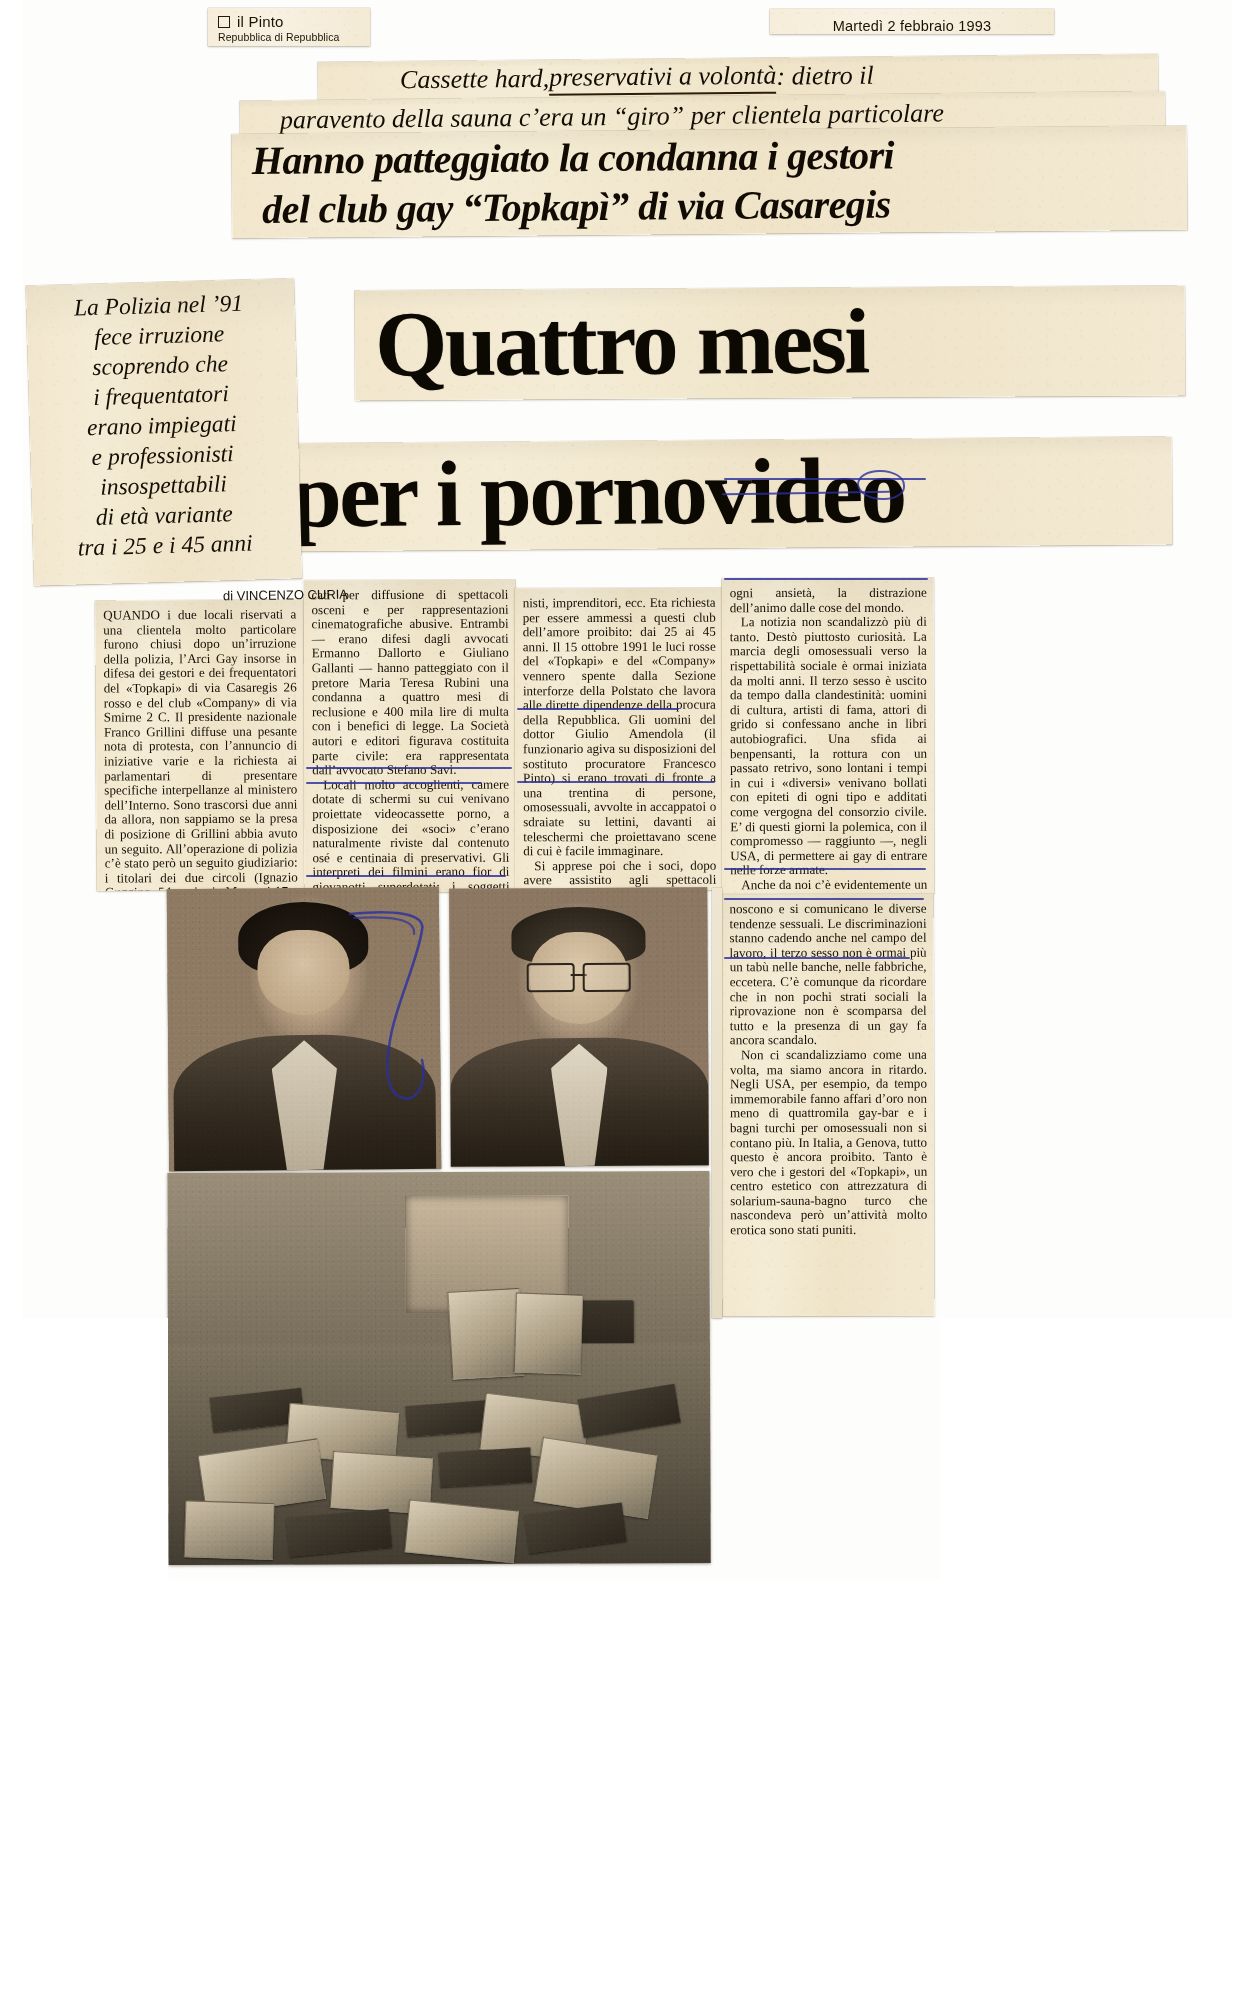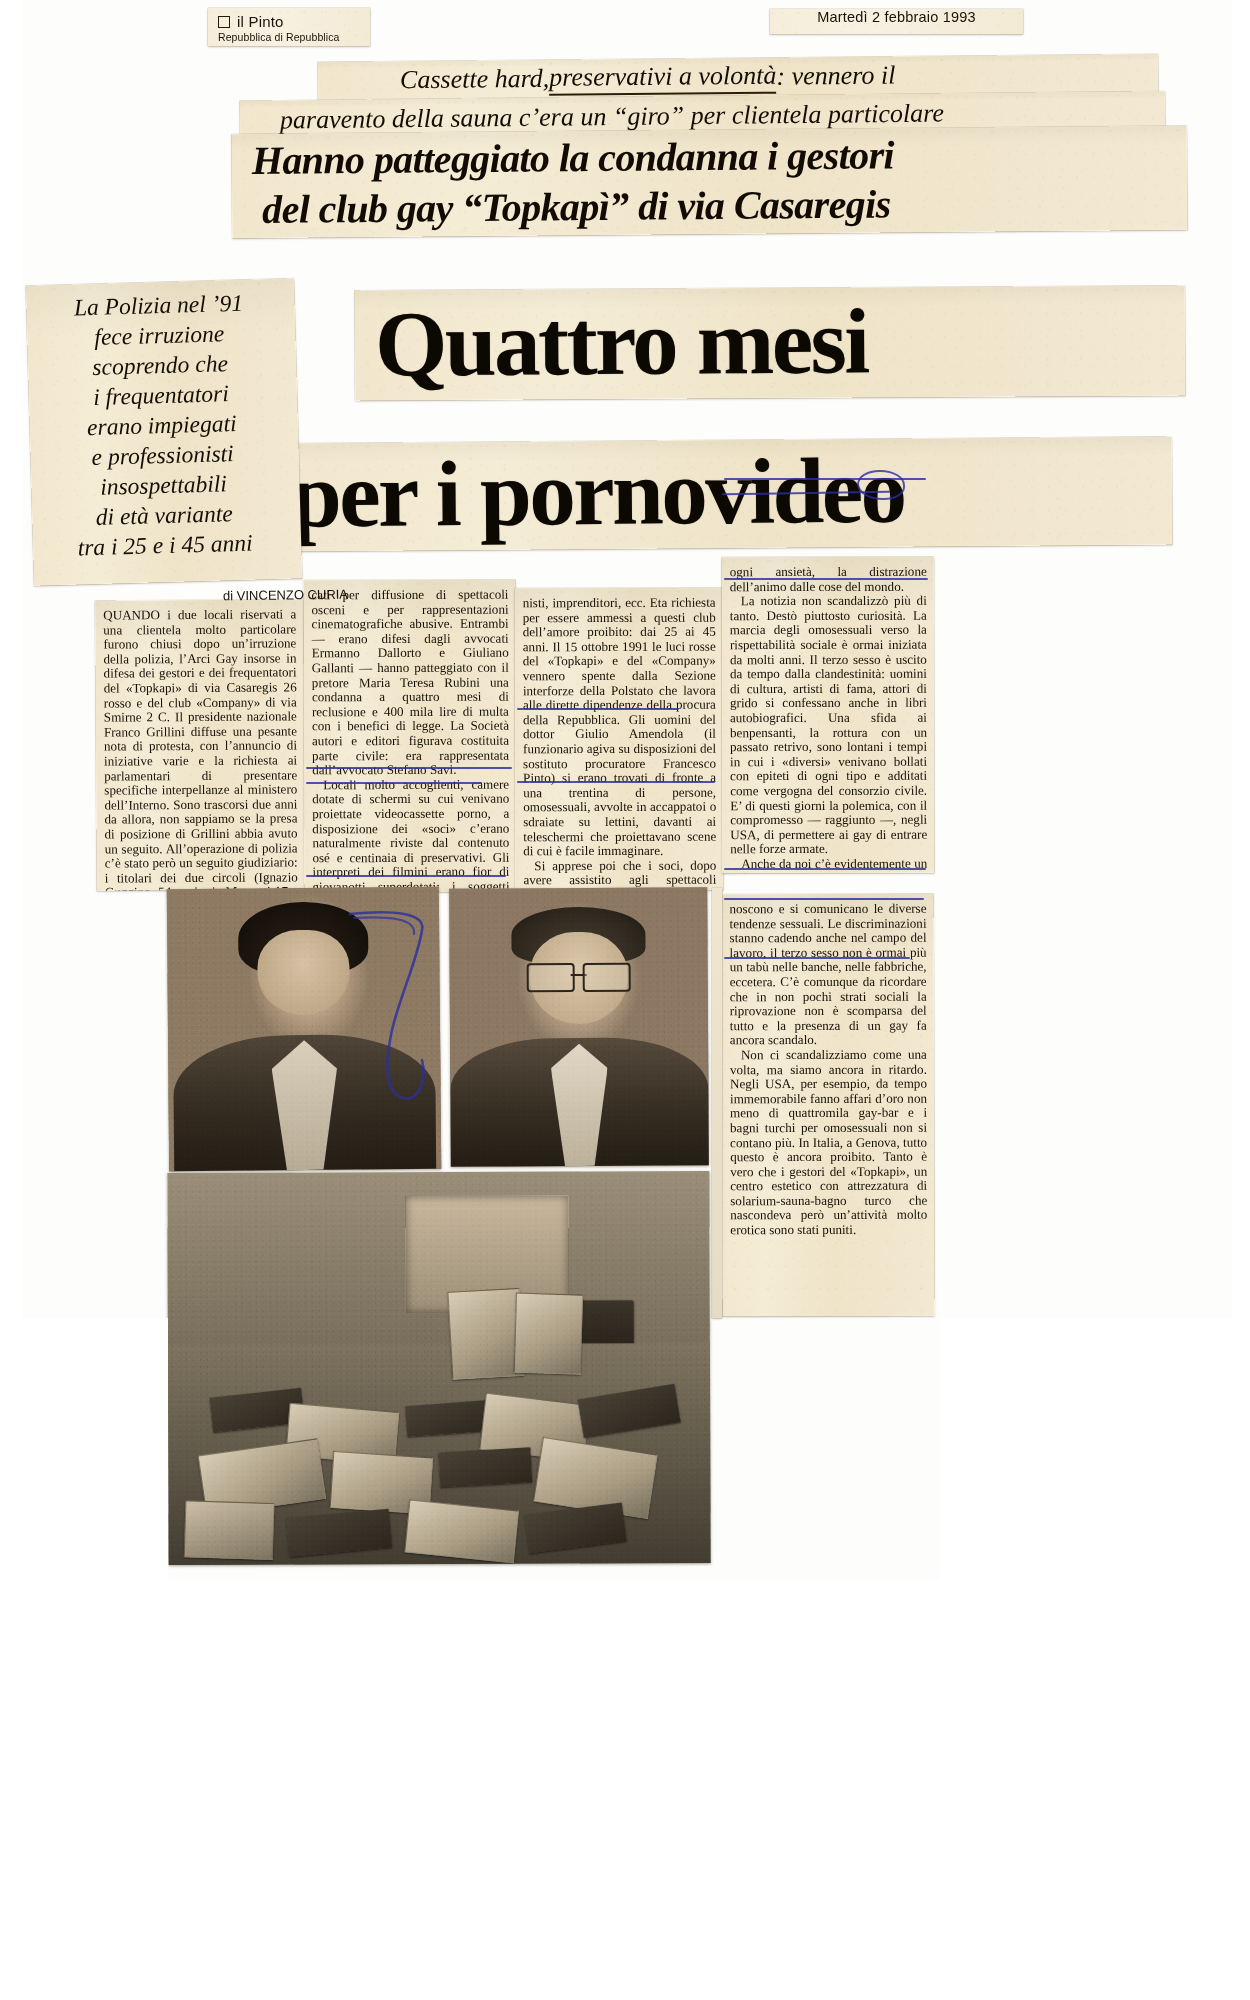--- a/index.html
+++ b/index.html
@@ -66,24 +66,24 @@
     width: 10px; height: 10px;
     border: 1.6px solid #241a0c;
     display: inline-block;
   }
   #masthead .m-sub {
     font-size: 10.5px;
     margin-top: 1px;
     letter-spacing: .1px;
   }
   #dateline {
-    left: 770px; top: 9px; width: 253px; height: 25px;
+    left: 770px; top: 9px; width: 284px; height: 25px;
     font-family: "Liberation Sans", sans-serif;
     font-size: 14.5px;
-    display: flex; align-items: flex-start; justify-content: center;
+    display: flex; align-items: flex-end; justify-content: center;
     letter-spacing: .2px;
   }
 
   
   .kicker {
     font-family: "Liberation Serif", serif;
     font-style: italic;
     color: #140d04;
     white-space: nowrap;
   }
@@ -180,21 +180,21 @@
     color: #161005;
     overflow: hidden;
     hyphens: auto;
   }
   .bodycol p { margin: 0; text-indent: 11px; }
   .bodycol p.first { text-indent: 0; }
 
   #col1 { left: 96px;  top: 600px; width: 208px; height: 290px; transform: rotate(-0.35deg); }
   #col2 { left: 304px; top: 580px; width: 212px; height: 312px; transform: rotate(-0.2deg); }
   #col3 { left: 515px; top: 588px; width: 208px; height: 302px; transform: rotate(-0.15deg); }
-  #col4 { left: 722px; top: 557px; width: 212px; height: 316px; transform: rotate(-0.1deg); }
+  #col4 { left: 722px; top: 578px; width: 212px; height: 316px; transform: rotate(-0.1deg); }
   #col5 { left: 722px; top: 894px; width: 212px; height: 422px; transform: rotate(-0.15deg); }
 
   
   .pen {
     position: absolute;
     pointer-events: none;
     z-index: 9;
   }
   .pen-line {
     background: #2b2f9e;
@@ -360,21 +360,21 @@
 
   <div class="clip pale" id="dateline">
     <div class="noise"></div>
     <span>Martedì 2 febbraio 1993</span>
   </div>
 
   <div class="clip kicker" id="kicker1">
     <div class="noise"></div>
     <span>Cassette hard, </span>
       <span class="u">preservativi a volontà</span>
-      <span>: vennero il</span>
+      <span>: dietro il</span>
   </div>
 
   <div class="clip kicker" id="kicker2">
     <div class="noise"></div>
     <span>paravento della sauna c’era un “giro” per clientela particolare</span>
   </div>
 
   <div class="clip" id="deck">
     <div class="noise"></div>
     <div class="dl">Hanno patteggiato la condanna i gestori</div>

